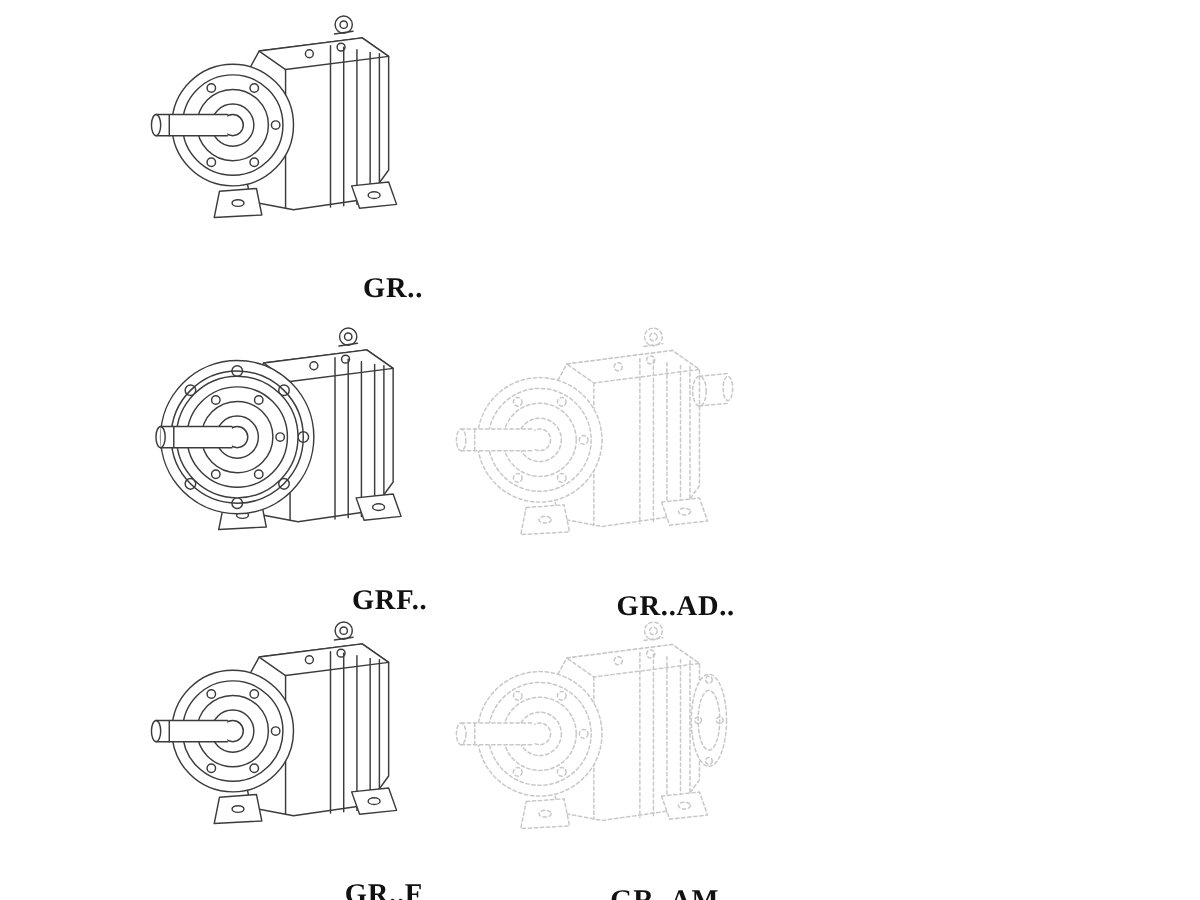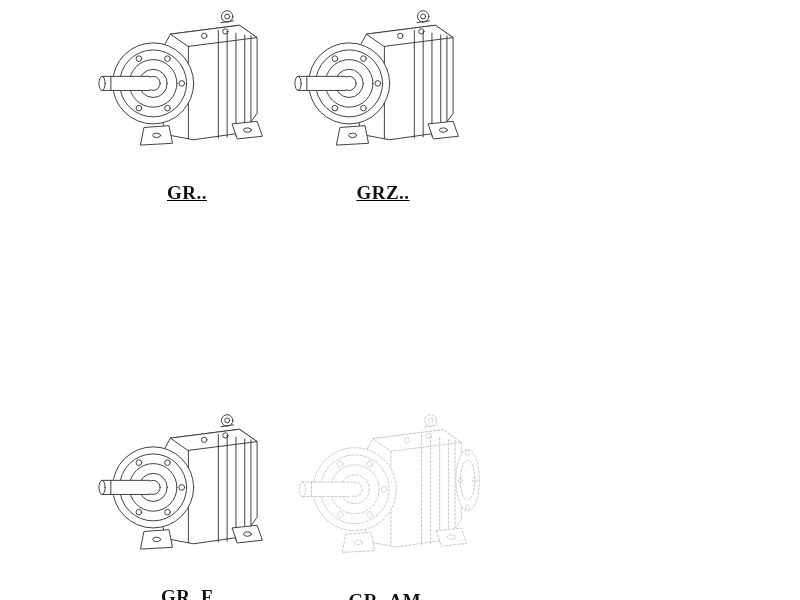--- a/index.html
+++ b/index.html
@@ -1,19 +1,19 @@
 <!DOCTYPE html>
 <html><head>
 <meta charset="utf-8">
 <style>
   * { margin:0; padding:0; box-sizing:border-box; }
   html,body { width:800px; height:600px; }
   body { background:#ffffff; font-family:"Liberation Serif", serif; position:relative; overflow:hidden; }
   .canvas { position:absolute; left:0; top:0; width:800px; height:600px; background:#ffffff; }
-  .card { position:absolute; display:flex; flex-direction:column; align-items:center;text-decoration:underline; }
+  .card { position:absolute; display:flex; flex-direction:column; align-items:flex-end; }
   .card .label { margin-top:6px; font-weight:700; font-size:19px; letter-spacing:.5px; color:#111111; white-space:nowrap; }
   svg.drawing { color:#3c3c3c; stroke:#3c3c3c; fill:none; stroke-width:1.1; stroke-linejoin:round; stroke-linecap:round; }
   svg.drawing.phantom { stroke:#c8c8c8; stroke-dasharray:2.5 2; }
 </style>
 </head>
 <body>
 
 <svg width="0" height="0" style="position:absolute" aria-hidden="true">
   <defs>
     <g id="p-housing">
@@ -172,32 +172,43 @@
   <figure class="card" style="left:92px; top:4px; width:190px;">
     <svg class="drawing" viewBox="0 0 210 195" width="185" height="172">
       <use href="#p-housing"></use>
         <use href="#p-feet"></use>
         <use href="#p-hub"></use>
         <use href="#p-shaft"></use>
     </svg>
     <figcaption class="label">GR..</figcaption>
   </figure>
 
-  <figure class="card" style="left:288px; top:4px; width:190px;">
+
+
+  <figure class="card" style="left:95px; top:212px; width:190px;">
     <svg class="drawing" viewBox="0 0 210 195" width="185" height="172">
       <use href="#p-housing"></use>
         <use href="#p-feet"></use>
-        <use href="#p-hub"></use>
-        <use href="#p-shaft"></use>
-    </svg>
-    <figcaption class="label">GRZ..</figcaption>
-  </figure>
-
-
-
+        <use href="#p-flange"></use>
+        <use href="#p-hub"></use>
+        <use href="#p-shaft"></use>
+    </svg>
+    <figcaption class="label">GRF..</figcaption>
+  </figure>
+
+  <figure class="card" style="left:290px; top:212px; width:200px;">
+    <svg class="drawing phantom" viewBox="0 0 210 195" width="190" height="176">
+      <use href="#p-housing"></use>
+        <use href="#p-adapter-shaft"></use>
+        <use href="#p-feet"></use>
+        <use href="#p-hub"></use>
+        <use href="#p-shaft"></use>
+    </svg>
+    <figcaption class="label">GR..AD..</figcaption>
+  </figure>
 
   <figure class="card" style="left:92px; top:408px; width:190px;">
     <svg class="drawing" viewBox="0 0 210 195" width="185" height="172">
       <use href="#p-housing"></use>
         <use href="#p-feet"></use>
         <use href="#p-hub"></use>
         <use href="#p-shaft"></use>
     </svg>
     <figcaption class="label">GR..F</figcaption>
   </figure>

